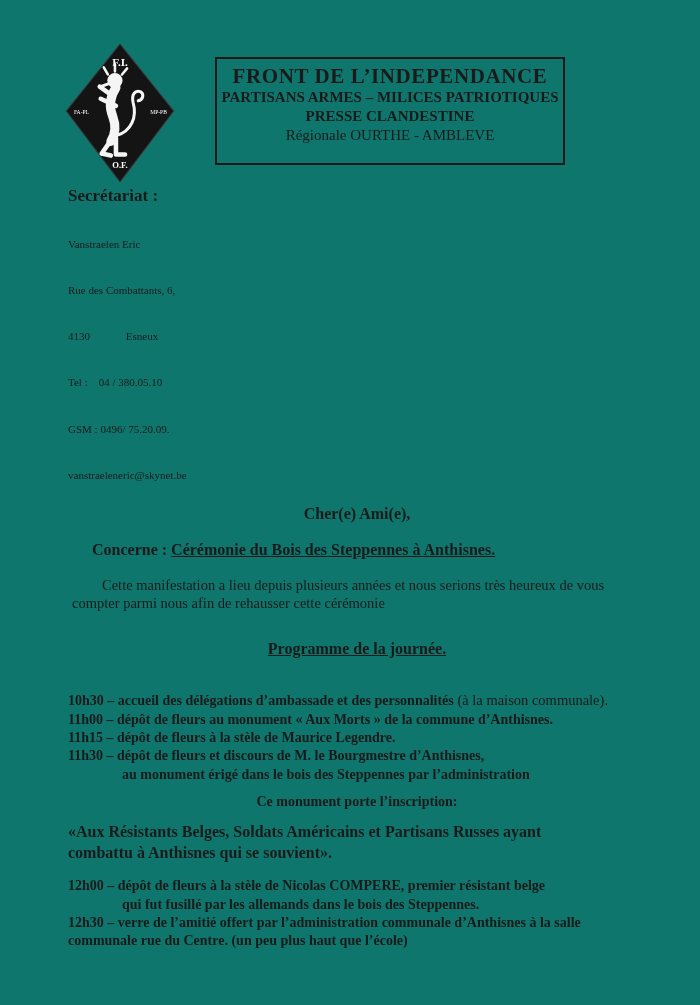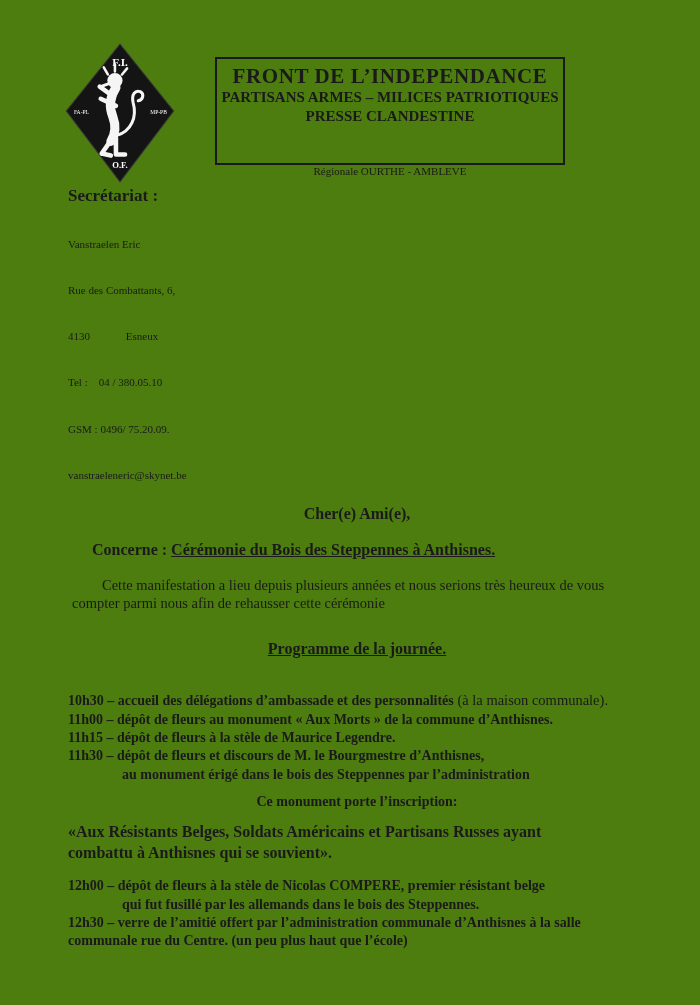--- a/index.html
+++ b/index.html
@@ -4,34 +4,34 @@
 <style>
   * { margin: 0; padding: 0; box-sizing: border-box; }
   html, body { width: 700px; height: 1005px; }
   body {
     background: #ffffff;
     color: #1a1a1a;
     font-family: "Liberation Serif", serif;
     position: relative;
     overflow: hidden;
   }
-  .page { position: absolute; inset: 0; background: #4d7c0f; }
+  .page { position: absolute; inset: 0; background: #0f766e; }
 
   
   .logo { position: absolute; left: 64px; top: 42px; width: 112px; height: 142px; }
   .logo svg { width: 100%; height: 100%; }
 
   
   .header-box {
     position: absolute; left: 215px; top: 57px; width: 350px; height: 108px;
     border: 2px solid #1a1a1a; text-align: center; padding-top: 5px;
   }
   .hb-title { font-size: 21px; font-weight: bold; letter-spacing: 0.6px; line-height: 24px; }
   .hb-line  { font-size: 15px; font-weight: bold; line-height: 19px; }
-  .hb-line-regular { font-size: 11px; line-height: 19px; margin-top: 36px; }
+  .hb-line-regular { font-size: 15px; line-height: 19px; }
 
   
   .content { position: absolute; left: 68px; top: 186px; width: 578px; }
 
   .sec-heading { font-size: 17px; font-weight: bold; line-height: 20px; }
   .addr { font-size: 11px; line-height: 15.4px; white-space: pre-wrap; }
 
   .salutation { margin-top: -10px; text-align: center; font-size: 16px; font-weight: bold; line-height: 20px; }
 
   .subject { margin-top: 16px; margin-left: 24px; font-size: 16px; font-weight: bold; line-height: 20px; }

